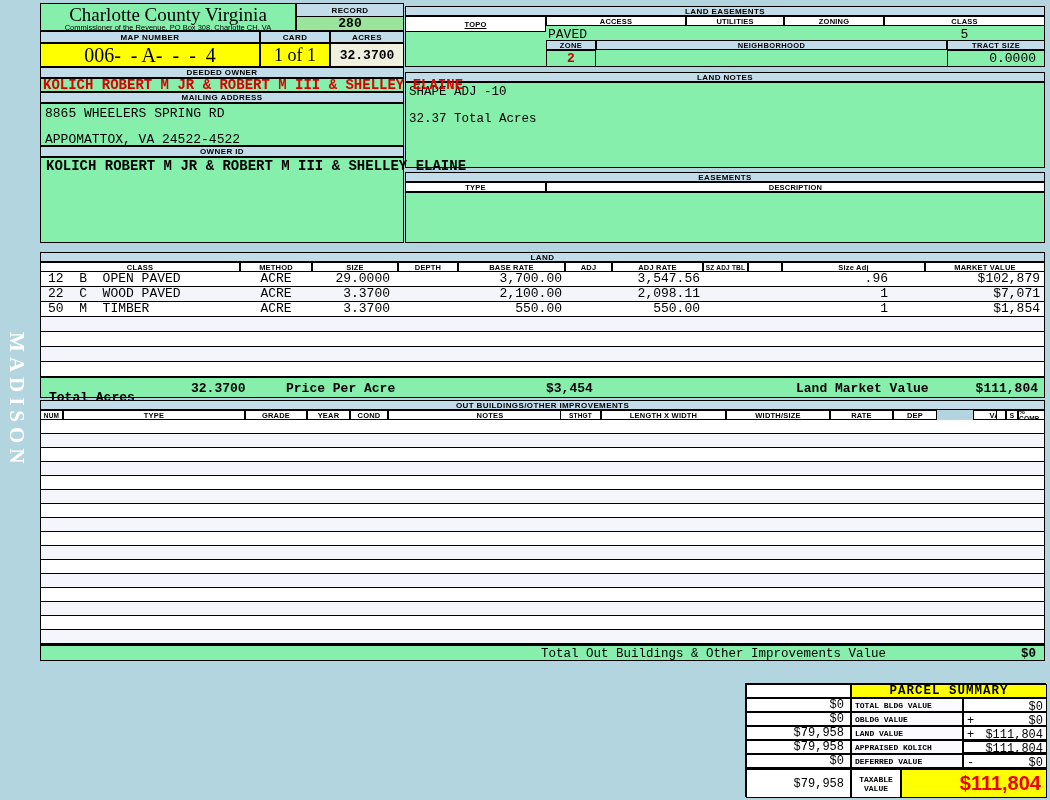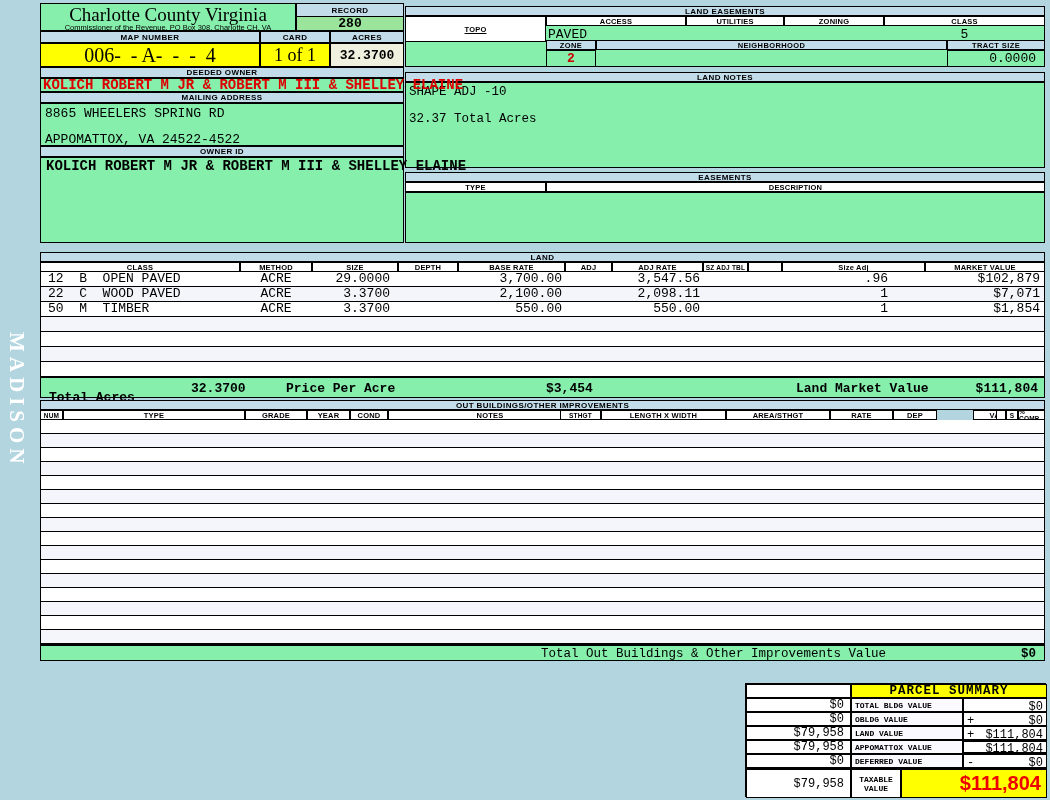--- a/index.html
+++ b/index.html
@@ -70,21 +70,21 @@
   </div>
 
   <div class="abs bar" style="left:40px;top:146px;width:364px;height:11px;">OWNER ID</div>
   <div class="abs box" style="left:40px;top:157px;width:364px;height:86px;">
     <span class="spill mono" style="left:5px;top:1px;font-weight:bold;font-size:14px;line-height:14px;">KOLICH ROBERT M JR &amp; ROBERT M III &amp; SHELLEY ELAINE</span>
   </div>
 
   <div class="abs bar" style="left:405px;top:6px;width:640px;height:10px;">LAND EASEMENTS</div>
   <div class="abs box" style="left:405px;top:16px;width:640px;height:51px;"></div>
 
-  <div class="abs hcell" style="left:405px;top:16px;width:141px;height:26px;text-decoration:underline;">TOPO</div>
+  <div class="abs hcell" style="left:405px;top:16px;width:141px;height:16px;text-decoration:underline;">TOPO</div>
   <div class="abs hcell" style="left:546px;top:16px;width:140px;height:10px;">ACCESS</div>
   <div class="abs hcell" style="left:686px;top:16px;width:98px;height:10px;">UTILITIES</div>
   <div class="abs hcell" style="left:784px;top:16px;width:100px;height:10px;">ZONING</div>
   <div class="abs hcell" style="left:884px;top:16px;width:161px;height:10px;">CLASS</div>
 
   <div class="abs mono" style="left:548px;top:27px;font-size:13px;">PAVED</div>
   <div class="abs mono" style="left:884px;top:27px;width:161px;text-align:center;font-size:13px;">5</div>
 
   <div class="abs bar" style="left:546px;top:40px;width:50px;height:10px;font-size:7.5px;">ZONE</div>
   <div class="abs bar" style="left:596px;top:40px;width:351px;height:10px;font-size:7.5px;">NEIGHBORHOOD</div>
@@ -160,21 +160,21 @@
   <div class="abs bar" style="left:40px;top:400px;width:1005px;height:10px;">OUT BUILDINGS/OTHER IMPROVEMENTS</div>
 
   <div class="abs hcell" style="left:40px;top:410px;width:23px;height:10px;font-size:6.5px;">NUM</div>
   <div class="abs hcell" style="left:63px;top:410px;width:182px;height:10px;">TYPE</div>
   <div class="abs hcell" style="left:245px;top:410px;width:62px;height:10px;">GRADE</div>
   <div class="abs hcell" style="left:307px;top:410px;width:43px;height:10px;">YEAR</div>
   <div class="abs hcell" style="left:350px;top:410px;width:38px;height:10px;">COND</div>
   <div class="abs hcell" style="left:388px;top:410px;width:204px;height:10px;">NOTES</div>
   <div class="abs hcell" style="left:560px;top:410px;width:41px;height:10px;font-size:6.5px;">STHGT</div>
   <div class="abs hcell" style="left:601px;top:410px;width:125px;height:10px;">LENGTH X WIDTH</div>
-  <div class="abs hcell" style="left:726px;top:410px;width:104px;height:10px;">AREA/STHGT</div>
+  <div class="abs hcell" style="left:726px;top:410px;width:104px;height:10px;">WIDTH/SIZE</div>
   <div class="abs hcell" style="left:830px;top:410px;width:63px;height:10px;">RATE</div>
   <div class="abs hcell" style="left:893px;top:410px;width:44px;height:10px;">DEP</div>
   <div class="abs hcell" style="left:937px;top:410px;width:59px;height:10px;margin-left:36px;">VALUE</div>
   <div class="abs hcell" style="left:996px;top:410px;width:10px;height:10px;"></div>
   <div class="abs hcell" style="left:1006px;top:410px;width:12px;height:10px;font-size:6.5px;">S</div>
   <div class="abs hcell" style="left:1018px;top:410px;width:27px;height:10px;font-size:6.5px;">% COMP</div>
 
   <div class="abs stripes-ob" style="left:40px;top:420px;width:1005px;height:225px;"></div>
 
   <div class="abs box mono" style="left:40px;top:645px;width:1005px;height:16px;font-size:12.5px;">
@@ -202,21 +202,21 @@
     </div>
 
     <div class="sumcell moneyR" style="left:0;top:42px;width:105px;height:14px;">$79,958</div>
     <div class="sumcell sumlabel" style="left:105px;top:42px;width:112px;height:14px;">LAND VALUE</div>
     <div class="sumcell" style="left:217px;top:42px;width:84px;height:14px;">
       <span style="position:absolute;left:3px;top:1px;">+</span>
       <span style="position:absolute;right:3px;top:1px;">$111,804</span>
     </div>
 
     <div class="sumcell moneyR" style="left:0;top:56px;width:105px;height:14px;">$79,958</div>
-    <div class="sumcell sumlabel" style="left:105px;top:56px;width:112px;height:14px;">APPOMATTOX VALUE</div>
+    <div class="sumcell sumlabel" style="left:105px;top:56px;width:112px;height:14px;">APPRAISED KOLICH</div>
     <div class="sumcell" style="left:217px;top:56px;width:84px;height:14px;border-top:2px solid #000;border-bottom:2px solid #000;">
       <span style="position:absolute;right:3px;top:0;">$111,804</span>
     </div>
 
     <div class="sumcell moneyR" style="left:0;top:70px;width:105px;height:14px;">$0</div>
     <div class="sumcell sumlabel" style="left:105px;top:70px;width:112px;height:14px;">DEFERRED VALUE</div>
     <div class="sumcell" style="left:217px;top:70px;width:84px;height:14px;">
       <span style="position:absolute;left:3px;top:1px;">-</span>
       <span style="position:absolute;right:3px;top:1px;">$0</span>
     </div>

